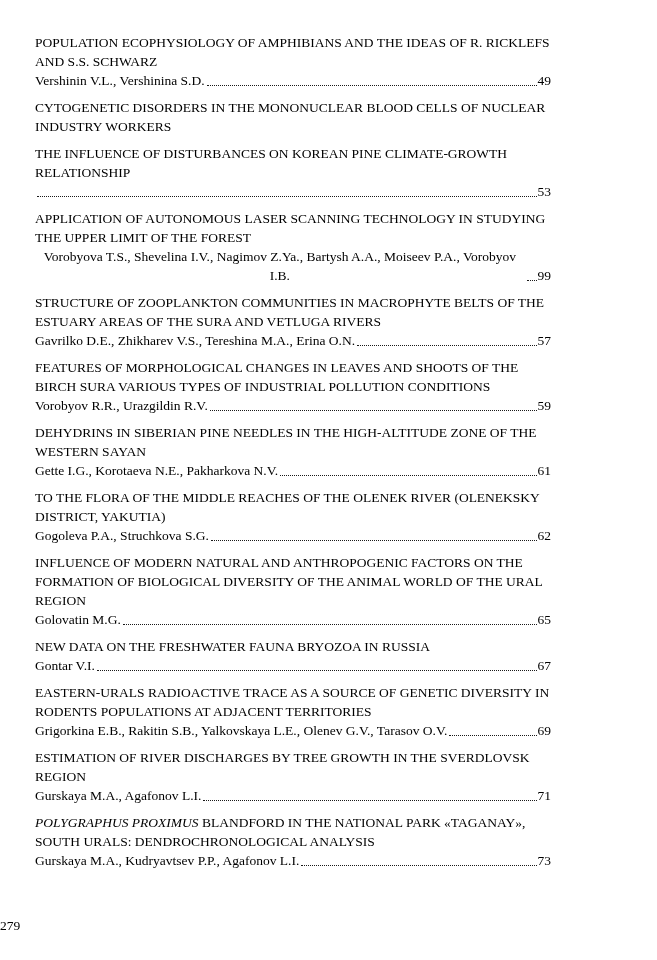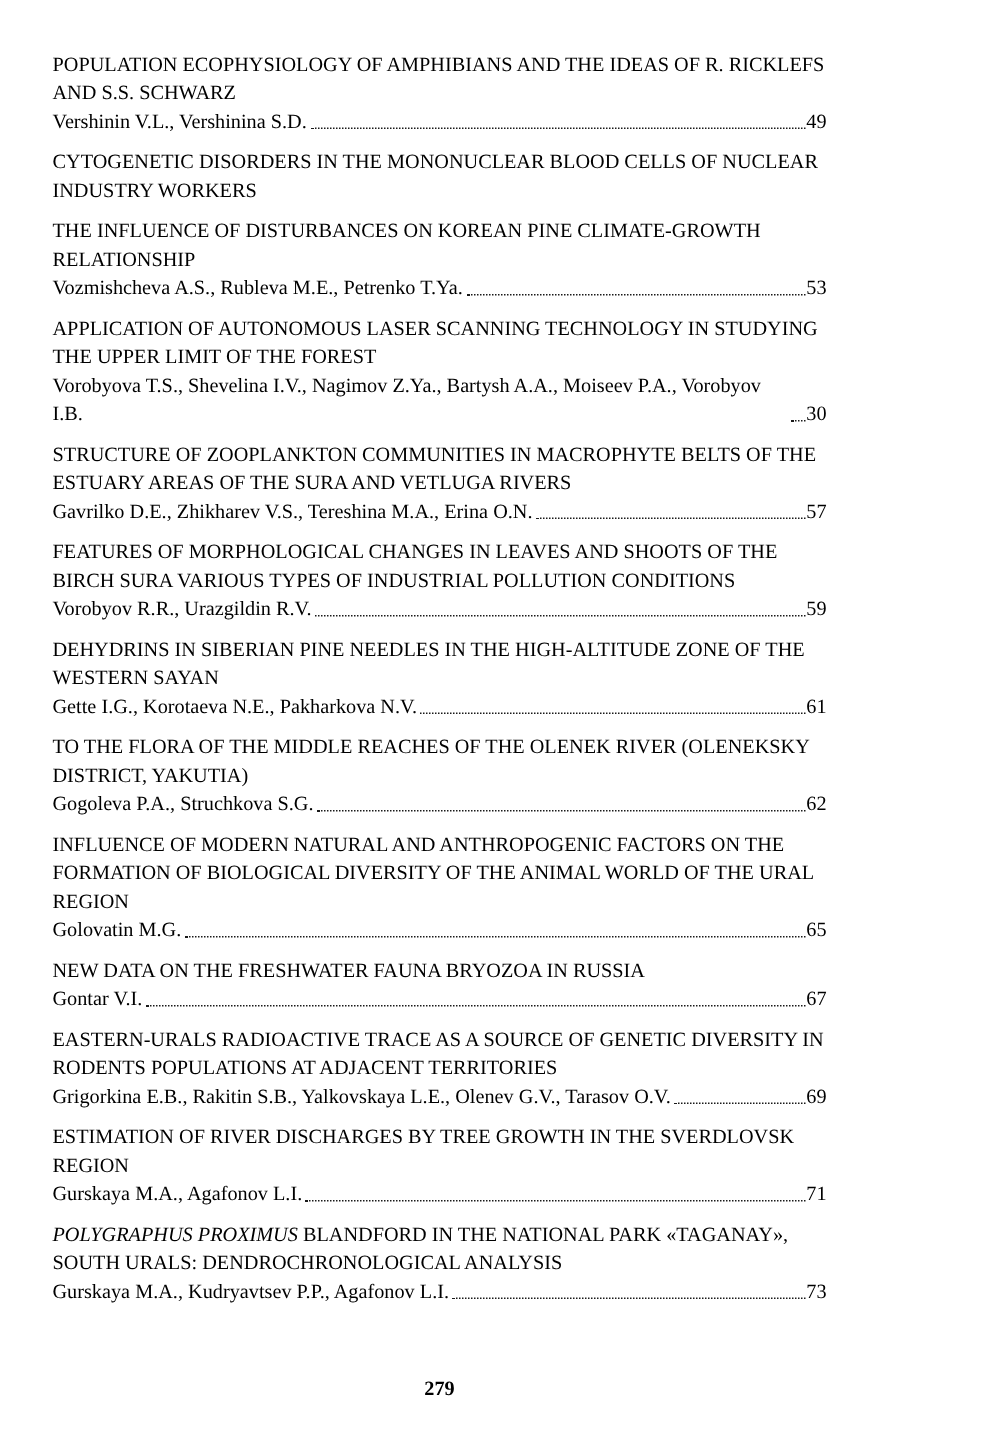--- a/index.html
+++ b/index.html
@@ -32,20 +32,21 @@
     line-height: 19px;
     text-align: left;
   }
   .title .title-italic {
   }
   .author-line {
     display: flex;
     align-items: baseline;
     font-size: 13.5px;
     line-height: 19px;
+    text-align: center;
   }
   .authors {
     flex: 0 1 auto;
   }
   .dots {
     flex: 1 1 10px;
     min-width: 8px;
     height: 0;
     border-bottom: 1.5px dotted #1a1a1a;
     align-self: flex-end;
@@ -53,23 +54,21 @@
   }
   .pagenum {
     flex: 0 0 auto;
     align-self: flex-end;
   }
   .footer {
     position: absolute;
     bottom: 26px;
     left: 0;
     width: 100%;
-    text-align: center;
     font-size: 13.5px;
-    font-weight: bold;
   }
 </style>
 </head>
 <body>
 
 <div class="page">
   <div class="toc-list">
   <div class="entry">
     <div class="title"><span class="title-text">POPULATION ECOPHYSIOLOGY OF AMPHIBIANS AND THE IDEAS OF R. RICKLEFS AND S.S. SCHWARZ</span></div>
     <div class="author-line">
@@ -79,32 +78,31 @@
     </div>
   </div>
 
   <div class="entry">
     <div class="title"><span class="title-text">CYTOGENETIC DISORDERS IN THE MONONUCLEAR BLOOD CELLS OF NUCLEAR INDUSTRY WORKERS</span></div>
   </div>
 
   <div class="entry">
     <div class="title"><span class="title-text">THE INFLUENCE OF DISTURBANCES ON KOREAN PINE CLIMATE-GROWTH RELATIONSHIP</span></div>
     <div class="author-line">
-      <span class="authors">Vozmishcheva A.S., Rubleva M.E., Petrenko T.Ya.</span>
       <span class="dots"></span>
       <span class="pagenum">53</span>
     </div>
   </div>
 
   <div class="entry">
     <div class="title"><span class="title-text">APPLICATION OF AUTONOMOUS LASER SCANNING TECHNOLOGY IN STUDYING THE UPPER LIMIT OF THE FOREST</span></div>
     <div class="author-line">
       <span class="authors">Vorobyova T.S., Shevelina I.V., Nagimov Z.Ya., Bartysh A.A., Moiseev P.A., Vorobyov I.B.</span>
       <span class="dots"></span>
-      <span class="pagenum">30</span>
+      <span class="pagenum">99</span>
     </div>
   </div>
 
   <div class="entry">
     <div class="title"><span class="title-text">STRUCTURE OF ZOOPLANKTON COMMUNITIES IN MACROPHYTE BELTS OF THE ESTUARY AREAS OF THE SURA AND VETLUGA RIVERS</span></div>
     <div class="author-line">
       <span class="authors">Gavrilko D.E., Zhikharev V.S., Tereshina M.A., Erina O.N.</span>
       <span class="dots"></span>
       <span class="pagenum">57</span>
     </div>

